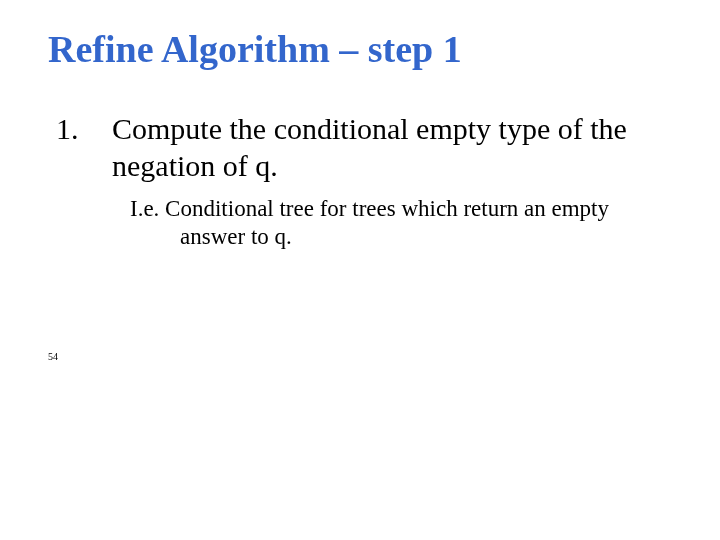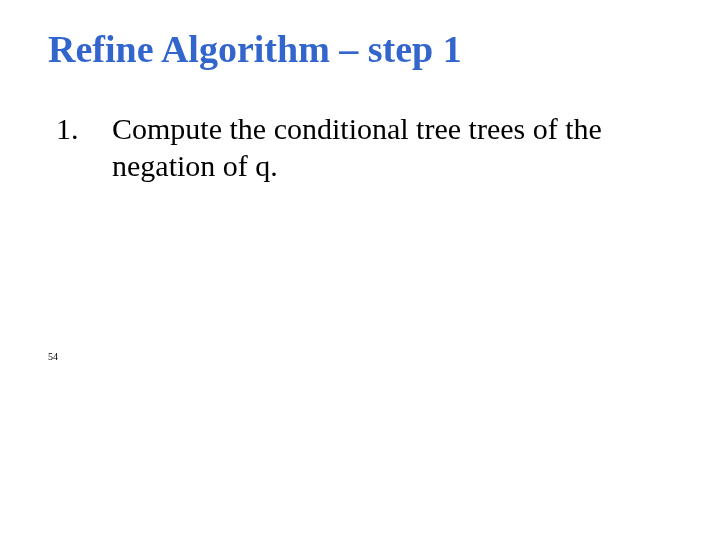--- a/index.html
+++ b/index.html
@@ -64,18 +64,21 @@
   </style>
 </head>
 <body>
 
 <div class="slide">
   <h1 class="title">Refine Algorithm – step 1</h1>
 
   <div class="body">
     <div class="item1">
       <div class="num">1.</div>
-      <div class="txt">Compute the conditional tree trees of the negation of q.</div>
+      <div class="txt">Compute the conditional empty type of the negation of q.</div>
+    </div>
+    <div class="note">
+      <div class="note-inner">I.e. Conditional tree for trees which return an empty answer to q.</div>
     </div>
   </div>
 
   <div class="page-num">54</div>
 </div>
 
 </body></html>

